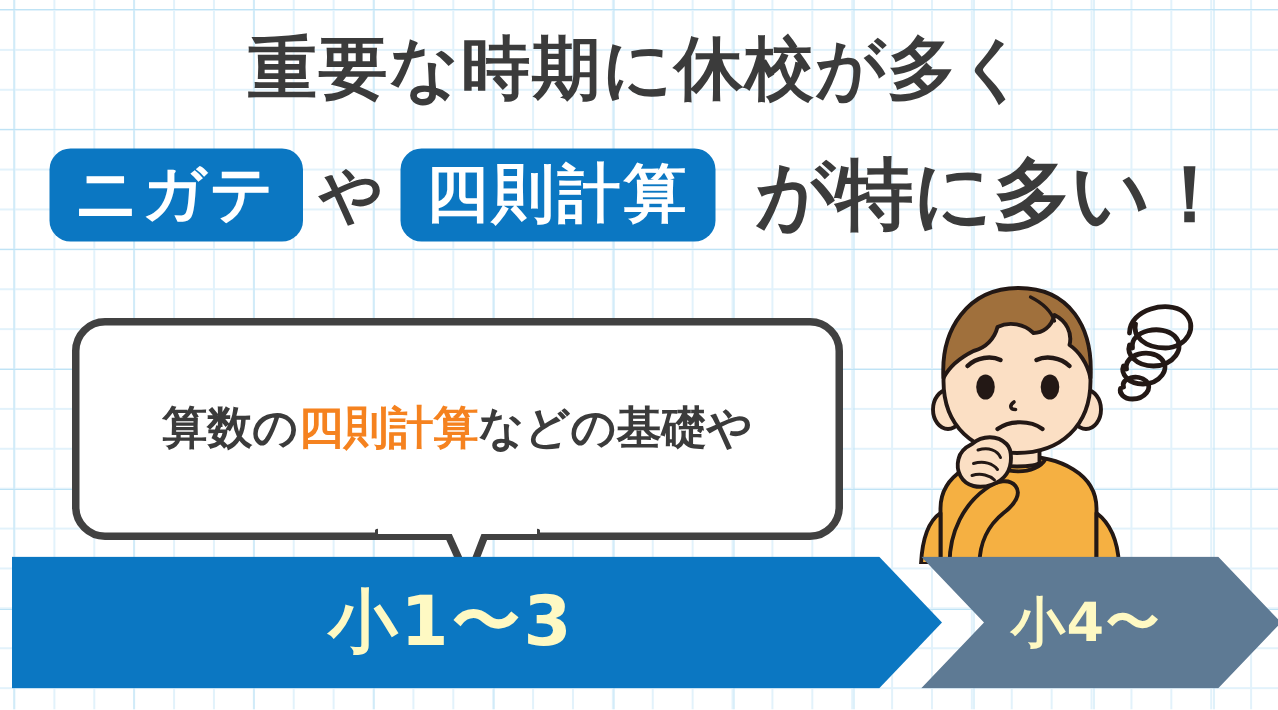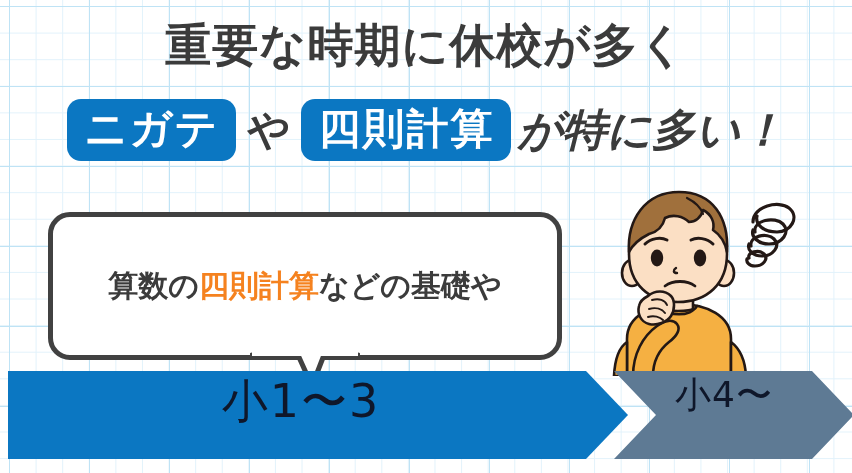--- a/index.html
+++ b/index.html
@@ -68,26 +68,25 @@
   .conj {
     color: #3b3b3b;
     font-size: 42px;
     font-weight: bold;
     padding: 0 11px;
     line-height: 1.0;
   }
 
   .tail-text {
     color: #3b3b3b;
-    font-size: 44px;
-    font-weight: bold;
-    padding-left: 6px;
+    font-size: 52px;
+    font-weight: bold;
+    padding-left: 27px;
     letter-spacing: 0px;
     line-height: 1.0;
-    font-style: italic;
   }
 
   
   .bubble {
     position: absolute;
     left: 48px;
     top: 212px;
     width: 514px;
     height: 148px;
     background: #ffffff;
@@ -125,23 +124,24 @@
     left: 0;
     top: 371px;
     width: 852px;
     height: 88px;
   }
   .chev {
     position: absolute;
     top: 0;
     height: 88px;
     display: flex;
-    justify-content: center;
-    color: #0f172a;
-    font-weight: normal;
+    align-items: center;
+    justify-content: center;
+    color: #fef9c3;
+    font-weight: bold;
     box-sizing: border-box;
   }
   .chev-primary {
     left: 8px;
     width: 620px;
     background: #0b77c2;
     clip-path: polygon(0 0, calc(100% - 42px) 0, 100% 50%, calc(100% - 42px) 100%, 0 100%);
     font-size: 46px;
     letter-spacing: 2px;
     padding-right: 34px;

